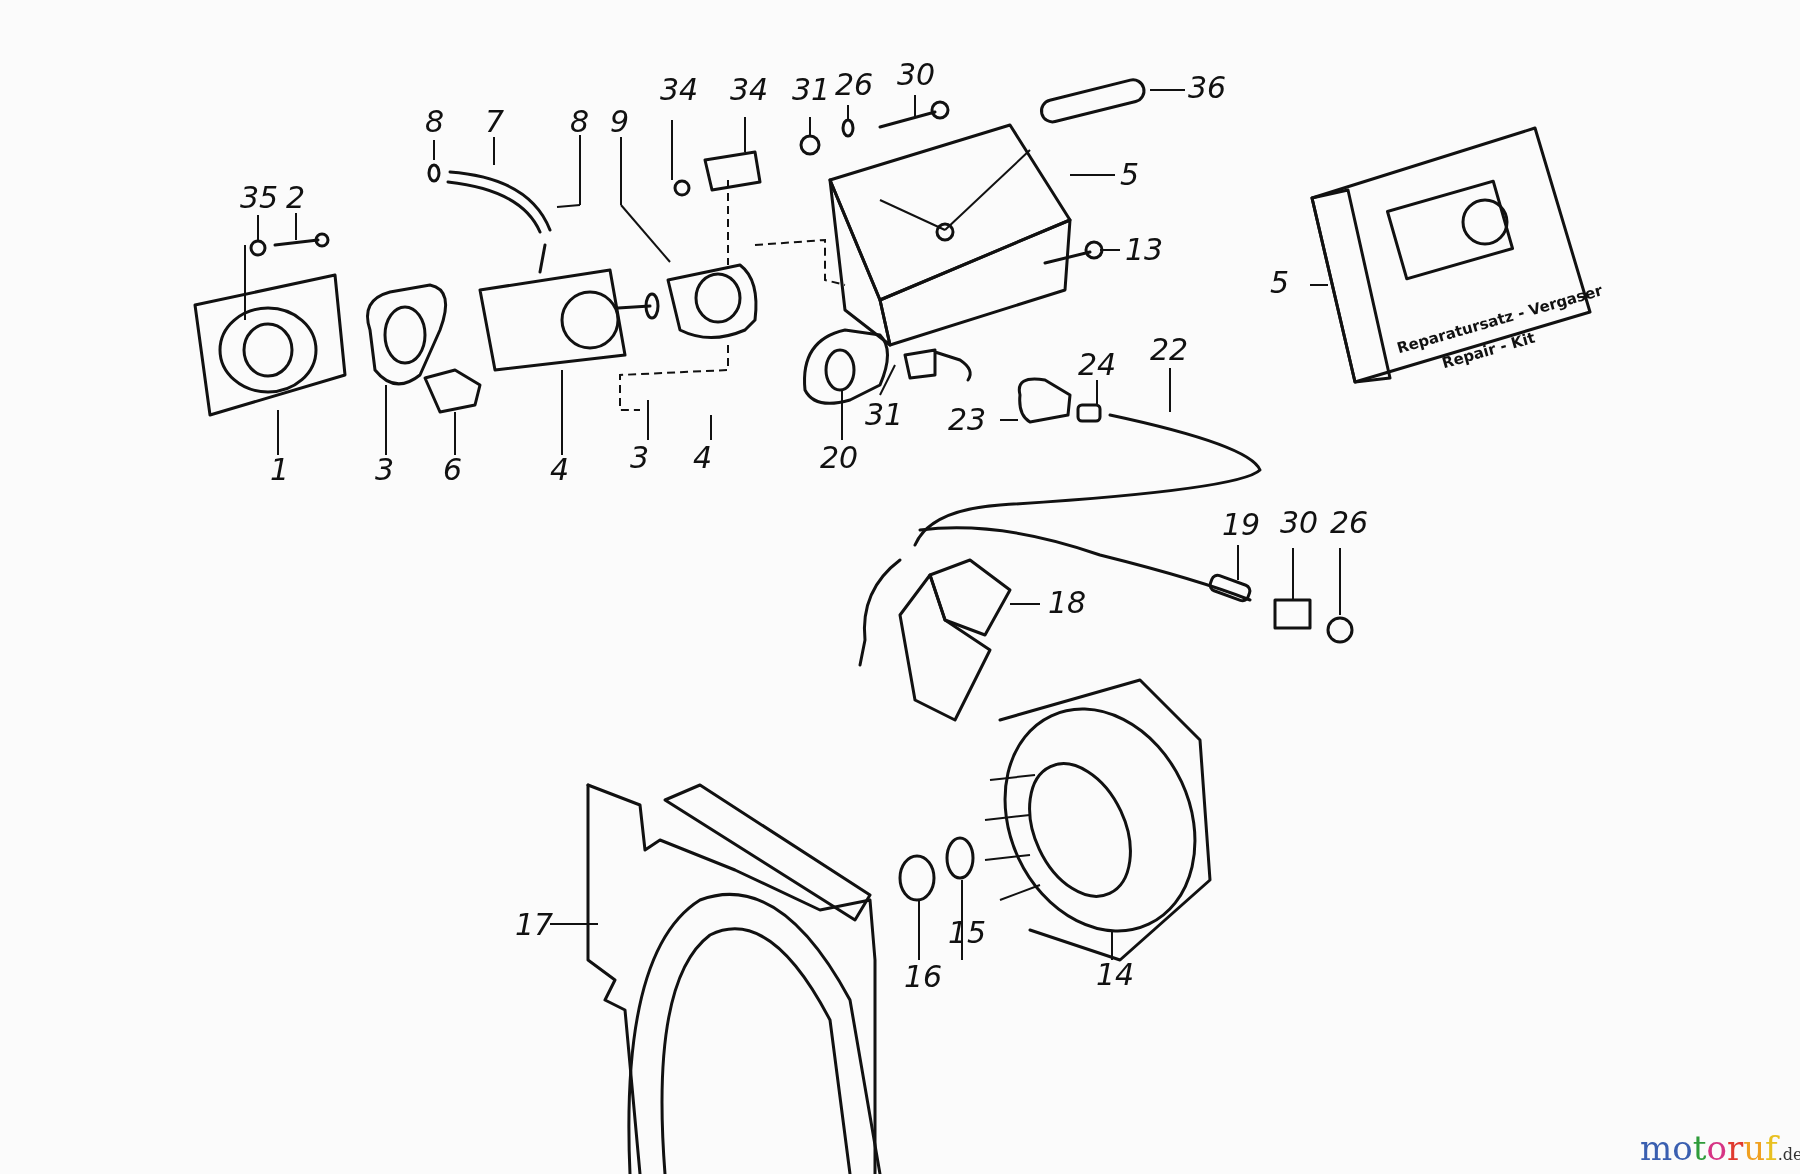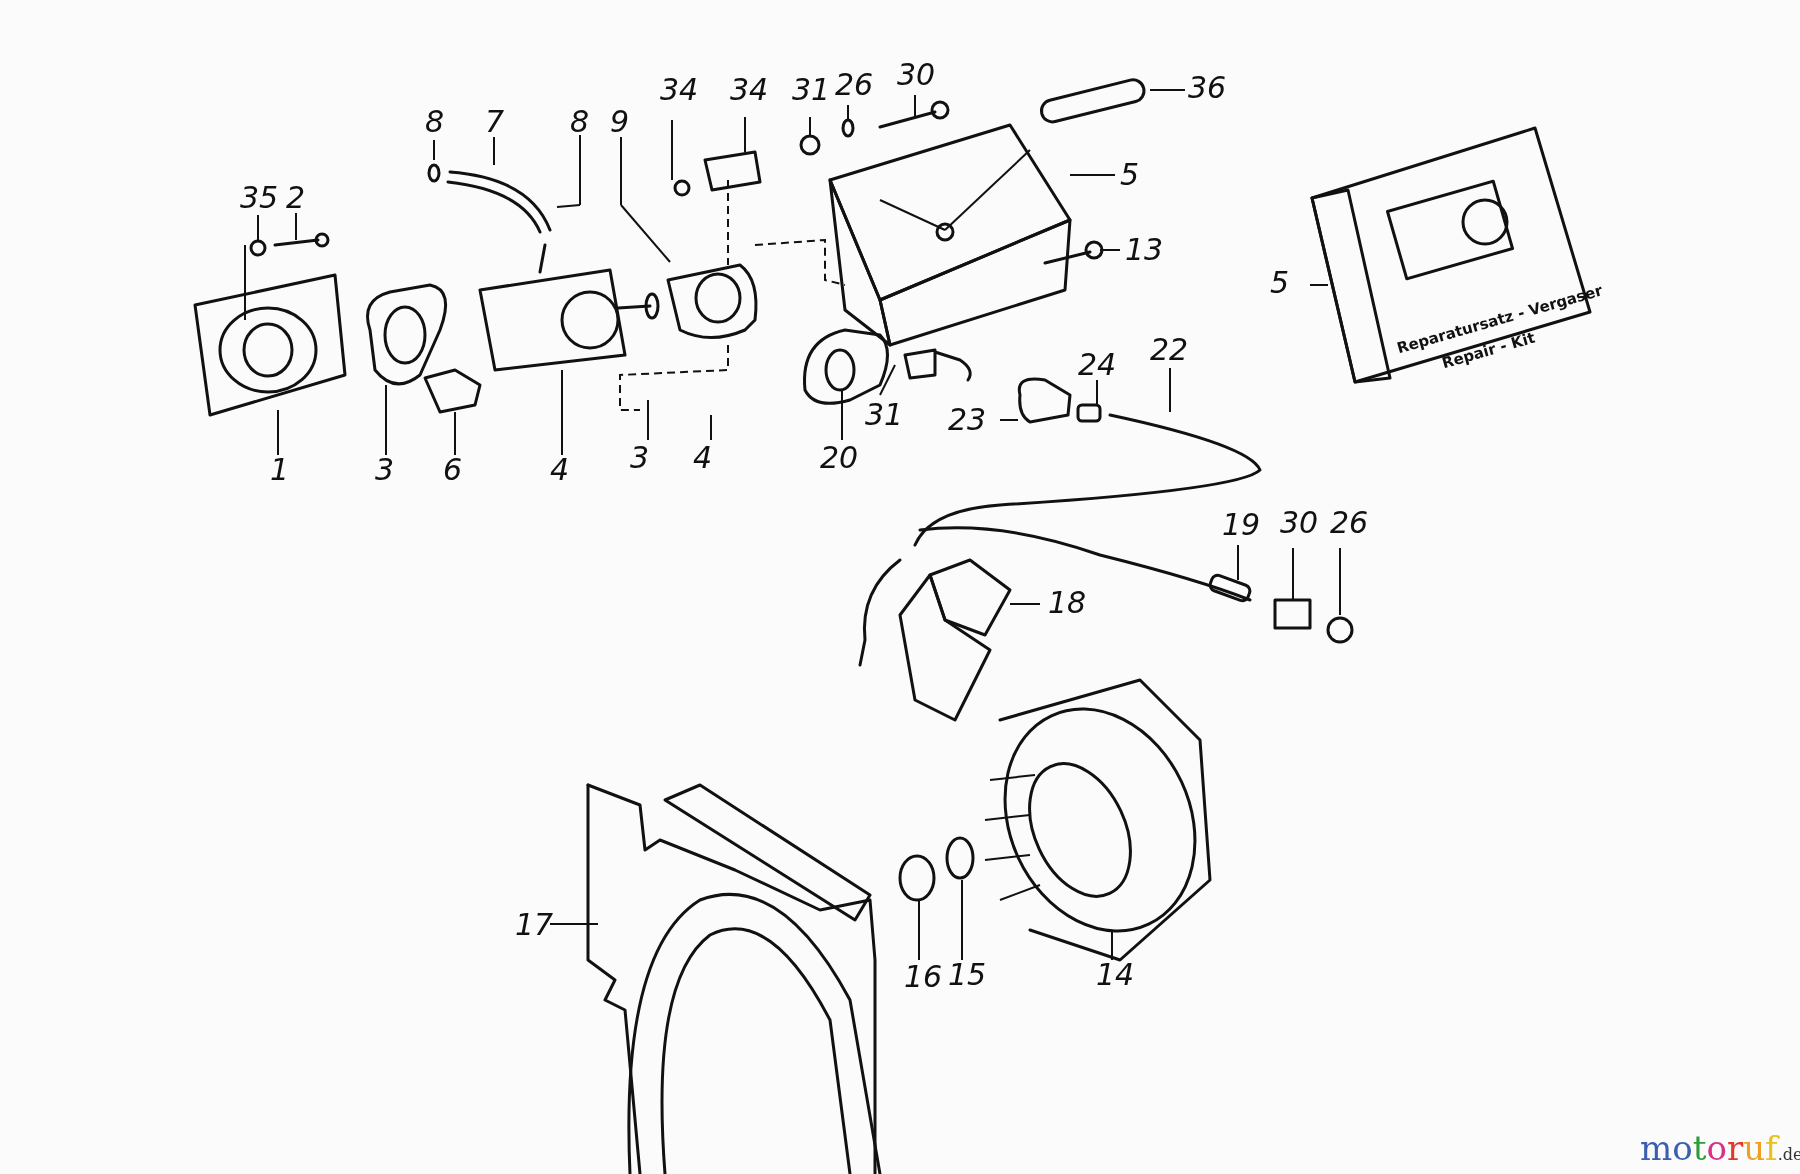--- a/index.html
+++ b/index.html
@@ -177,21 +177,21 @@
   <span class="lbl" style="left:443px;top:455px">6</span>
   <span class="lbl" style="left:485px;top:107px">7</span>
   <span class="lbl" style="left:425px;top:107px">8</span>
   <span class="lbl" style="left:570px;top:107px">8</span>
   <span class="lbl" style="left:610px;top:107px">9</span>
   <span class="lbl" style="left:630px;top:443px">3</span>
   <span class="lbl" style="left:693px;top:443px">4</span>
   <span class="lbl" style="left:1120px;top:160px">5</span>
   <span class="lbl" style="left:1125px;top:235px">13</span>
   <span class="lbl" style="left:1096px;top:960px">14</span>
-  <span class="lbl" style="left:948px;top:960px">15</span>
+  <span class="lbl" style="left:948px;top:918px">15</span>
   <span class="lbl" style="left:904px;top:962px">16</span>
   <span class="lbl" style="left:515px;top:910px">17</span>
   <span class="lbl" style="left:1048px;top:588px">18</span>
   <span class="lbl" style="left:1222px;top:510px">19</span>
   <span class="lbl" style="left:1280px;top:508px">30</span>
   <span class="lbl" style="left:1330px;top:508px">26</span>
   <span class="lbl" style="left:1150px;top:335px">22</span>
   <span class="lbl" style="left:948px;top:405px">23</span>
   <span class="lbl" style="left:1078px;top:350px">24</span>
   <span class="lbl" style="left:865px;top:400px">31</span>

